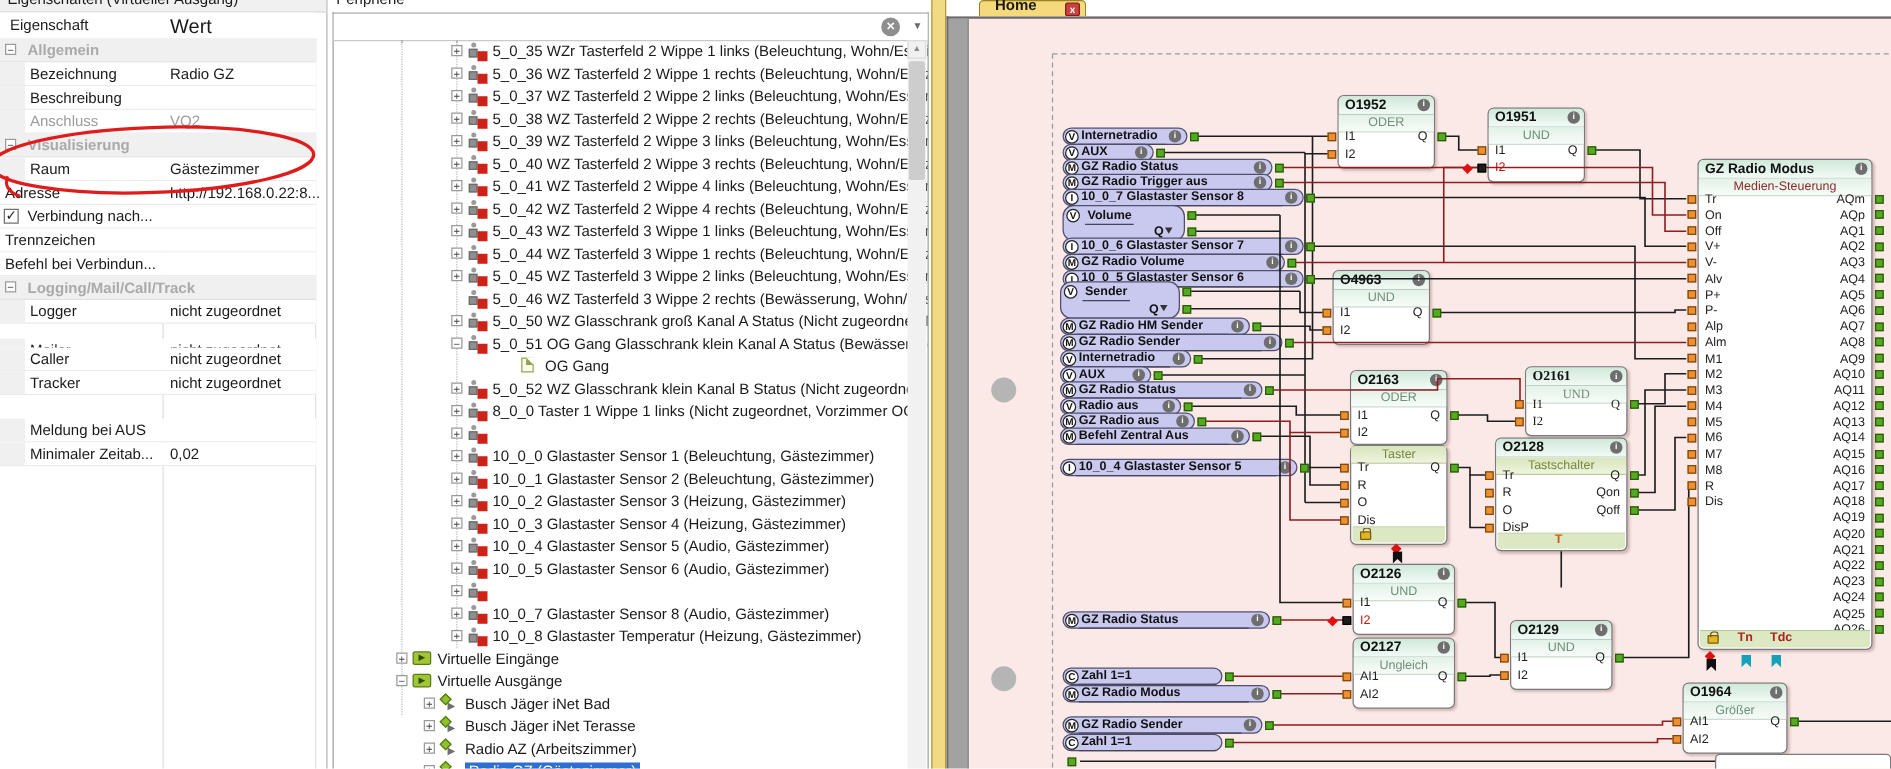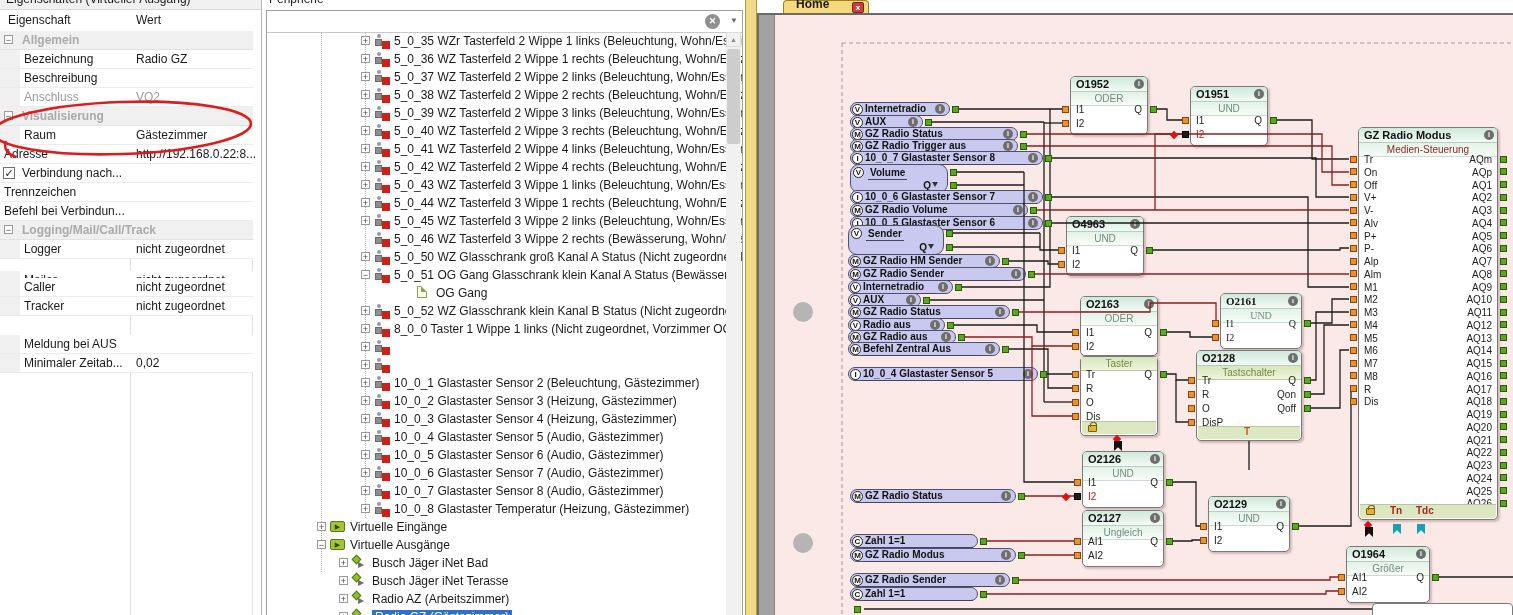--- a/index.html
+++ b/index.html
@@ -5,21 +5,21 @@
   html,body{margin:0;padding:0;}
   body{width:1513px;height:615px;position:relative;overflow:hidden;background:#fff;
        font-family:"Liberation Sans",sans-serif;-webkit-font-smoothing:antialiased;}
 
   
   #left-panel{position:absolute;left:0;top:0;width:262px;height:615px;background:#fff;border-right:1px solid #b5b5b5;box-sizing:border-box;}
   .clip-title{position:absolute;left:0;top:0;right:0;height:9px;overflow:hidden;background:#f0f0f0;border-bottom:1px solid #d9d9d9;}
   .clip-title span{display:block;margin-top:-10px;padding-left:6px;font-size:12px;line-height:19px;color:#1a1a1a;white-space:nowrap;}
   #lp-header{position:absolute;left:0;top:10px;width:253px;height:21px;border-bottom:1px solid #d0d0d0;background:#fff;}
   #lp-header .h1{position:absolute;left:8px;top:3px;font-size:12px;color:#1a1a1a;}
-  #lp-header .h2{position:absolute;left:136px;top:3px;font-size:12px;color:#1a1a1a;}
+  #lp-header .h2{position:absolute;left:136px;top:3px;font-size:16px;color:#1a1a1a;}
   .lp-vline{position:absolute;top:31px;bottom:0;width:1px;background:#e0e0e0;}
   #lp-rows{position:absolute;left:0;top:0;width:253px;height:615px;}
   .prow{position:absolute;left:0;width:253px;height:19px;border-bottom:1px solid #ececec;background:#fff;box-sizing:border-box;}
   .prow.sec{background:#f0f0f0;border-bottom:1px solid #e2e2e2;}
   .prow.ind::before{content:"";position:absolute;left:0;top:0;bottom:0;width:20px;background:#f0f0f0;}
   .expbox{position:absolute;left:4px;top:4px;width:9px;height:9px;border:1px solid #9a9a9a;background:#fff;
           font-size:9px;line-height:8px;text-align:center;color:#444;box-sizing:border-box;}
   .seclbl{position:absolute;left:22px;top:2px;font-size:12px;font-weight:bold;color:#aaaaaa;white-space:nowrap;}
   .plbl{position:absolute;left:4px;top:2px;font-size:12px;color:#1a1a1a;white-space:nowrap;}
   .prow.ind .plbl{left:24px;}
@@ -383,20 +383,21 @@
             <div class="ga-red"></div>
           </div>
         </div>
         <div class="trow" style="top: 345px;">
           <div class="expbox" style="left: 94px;">+</div>
           <div class="ticon" style="left: 107px;">
             <div class="ga-dot"></div>
             <div class="ga-gray"></div>
             <div class="ga-red"></div>
           </div>
+          <div class="tlbl" style="left: 127px;">10_0_0 Glastaster Sensor 1 (Beleuchtung, Gästezimmer)</div>
         </div>
         <div class="trow" style="top: 363px;">
           <div class="expbox" style="left: 94px;">+</div>
           <div class="ticon" style="left: 107px;">
             <div class="ga-dot"></div>
             <div class="ga-gray"></div>
             <div class="ga-red"></div>
           </div>
           <div class="tlbl" style="left: 127px;">10_0_1 Glastaster Sensor 2 (Beleuchtung, Gästezimmer)</div>
         </div>
@@ -436,21 +437,20 @@
           </div>
           <div class="tlbl" style="left: 127px;">10_0_5 Glastaster Sensor 6 (Audio, Gästezimmer)</div>
         </div>
         <div class="trow" style="top: 453px;">
           <div class="expbox" style="left: 94px;">+</div>
           <div class="ticon" style="left: 107px;">
             <div class="ga-dot"></div>
             <div class="ga-gray"></div>
             <div class="ga-red"></div>
           </div>
-          <div class="tlbl" style="left: 127px;">10_0_6 Glastaster Sensor 7 (Audio, Gästezimmer)</div>
         </div>
         <div class="trow" style="top: 471px;">
           <div class="expbox" style="left: 94px;">+</div>
           <div class="ticon" style="left: 107px;">
             <div class="ga-dot"></div>
             <div class="ga-gray"></div>
             <div class="ga-red"></div>
           </div>
           <div class="tlbl" style="left: 127px;">10_0_7 Glastaster Sensor 8 (Audio, Gästezimmer)</div>
         </div>

